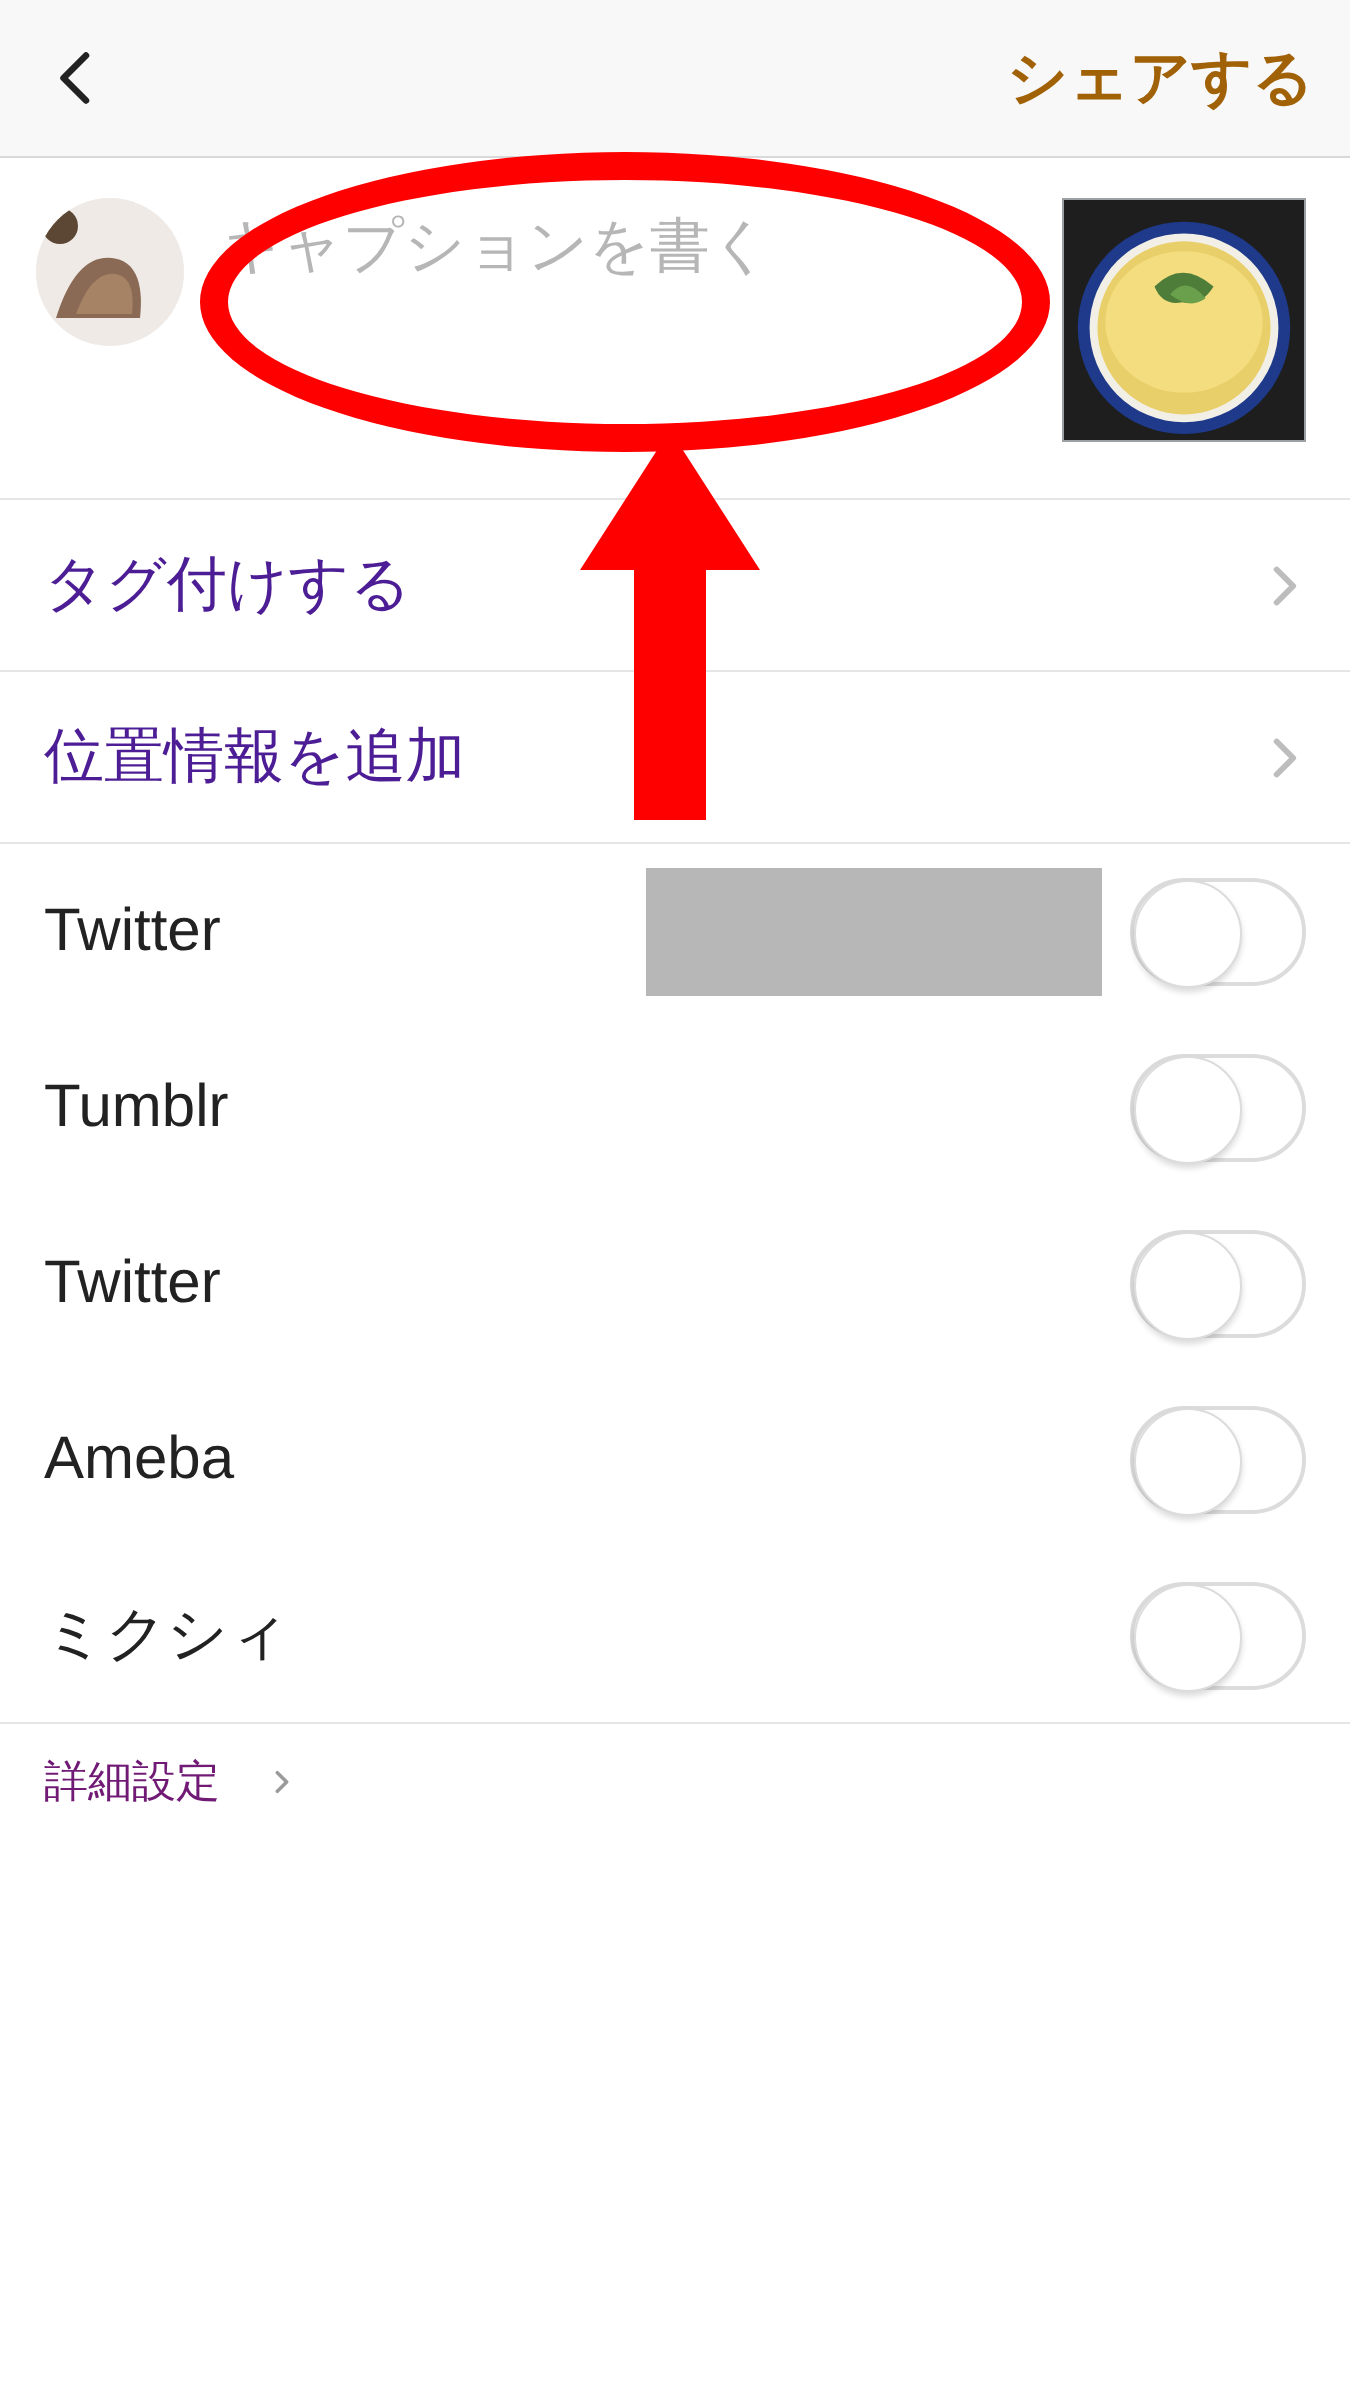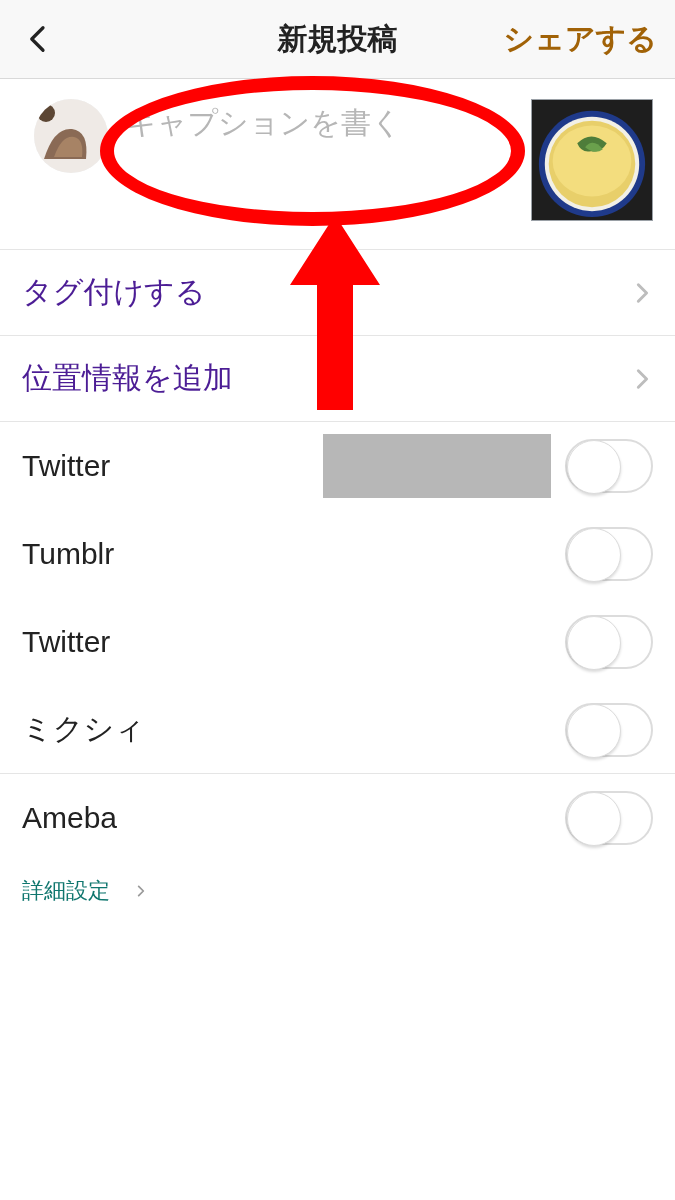--- a/index.html
+++ b/index.html
@@ -6,21 +6,21 @@
   html, body { width: 675px; height: 1200px; font-family: -apple-system, "Helvetica Neue", Arial, sans-serif; background: #fff; color: #222; }
   .screen { width: 675px; height: 1200px; position: relative; overflow: hidden; }
 
   
   .header { height: 79px; background: #f8f8f8; border-bottom: 1px solid #d9d9d9; display: flex; align-items: center; justify-content: space-between; padding: 0 18px; position: relative; }
   .back-btn { width: 40px; height: 40px; display: flex; align-items: center; justify-content: center; cursor: pointer; }
   .header-title { font-size: 30px; font-weight: 700; position: absolute; left: 50%; transform: translateX(-50%); }
   .share-btn { font-size: 30px; font-weight: 600; color: #a16207; cursor: pointer; }
 
   
-  .caption-row { display: flex; align-items: flex-start; padding: 20px 22px 28px 34px; border-bottom: 1.5px solid #e5e5e5; position: relative; min-height: 170px; }
+  .caption-row { display: flex; align-items: flex-start; padding: 20px 22px 28px 18px; border-bottom: 1.5px solid #e5e5e5; position: relative; min-height: 170px; }
   .avatar { width: 74px; height: 74px; border-radius: 50%; overflow: hidden; flex: none; background: #eee; position: relative; }
   .avatar svg { width: 100%; height: 100%; display: block; }
   .caption-wrap { flex: 1; padding: 4px 14px 0 18px; position: relative; }
   .caption-placeholder { font-size: 30px; color: #b6b6b6; }
   .thumb { width: 122px; height: 122px; flex: none; background: #222; position: relative; overflow: hidden; border: 1px solid #9aa0a6; }
   .thumb svg { width: 100%; height: 100%; display: block; }
 
   
   .ring { position: absolute; left: 100px; top: 76px; width: 425px; height: 150px; border: 14px solid #ff0000; border-radius: 50%/50%; pointer-events: none; z-index: 20; }
   .arrow { position: absolute; left: 290px; top: 215px; width: 90px; height: 195px; pointer-events: none; z-index: 20; }
@@ -34,36 +34,35 @@
   
   .share-list { border-top: none; }
   .share-row { display: flex; align-items: center; justify-content: space-between; padding: 0 22px; height: 88px; }
   .share-label { font-size: 30px; color: #222; }
   .mask { width: 228px; height: 64px; background: #b7b7b7; }
   .toggle { width: 88px; height: 54px; border-radius: 30px; border: 2.5px solid #dcdcdc; background: #fff; position: relative; cursor: pointer; }
   .toggle .knob { position: absolute; left: 0; top: -1px; width: 54px; height: 54px; border-radius: 50%; background: #fff; border: 1px solid #dcdcdc; box-shadow: 0 2px 3px rgba(0,0,0,0.15); }
   .share-bottom-border { border-bottom: 1.5px solid #e5e5e5; }
 
   
-  .adv { display: flex; align-items: center; gap: 24px; padding: 14px 22px; color: #0f766e; font-size: 22px; cursor: pointer; }
+  .adv { display: flex; align-items: center; gap: 24px; padding: 14px 22px; color: #701a75; font-size: 22px; cursor: pointer; }
   .adv .chev-small { width: 14px; height: 14px; }
 
 </style>
 </head>
 <body>
 
 <div class="screen">
 
   <div class="header">
     <div class="back-btn">
       <svg viewBox="0 0 24 24" width="30" height="30">
         <path d="M16 3 L7 12 L16 21" stroke="#222" stroke-width="2.6" fill="none" stroke-linecap="round" stroke-linejoin="round"></path>
       </svg>
     </div>
-    <div class="header-title">新規投稿</div>
     <div class="share-btn">シェアする</div>
   </div>
 
   <div class="caption-row">
     <div class="avatar">
       <svg viewBox="0 0 74 74">
         <rect width="74" height="74" fill="#f2f2f2"></rect>
         <circle cx="37" cy="37" r="37" fill="#efeae6"></circle>
         <path d="M10 60 Q20 28 38 30 Q55 32 52 60 Z" fill="#8a6a55"></path>
         <path d="M20 58 Q28 36 40 38 Q50 40 48 58 Z" fill="#a78365"></path>
@@ -126,29 +125,29 @@
         </div>
     </div>
 
     <div class="share-row">
       <div class="share-label">Twitter</div>
       <div class="toggle">
           <div class="knob"></div>
         </div>
     </div>
 
-    <div class="share-row share-bottom-border">
-      <div class="share-label">ミクシィ</div>
+    <div class="share-row">
+      <div class="share-label">Ameba</div>
       <div class="toggle">
           <div class="knob"></div>
         </div>
     </div>
 
-    <div class="share-row">
-      <div class="share-label">Ameba</div>
+    <div class="share-row share-bottom-border">
+      <div class="share-label">ミクシィ</div>
       <div class="toggle">
           <div class="knob"></div>
         </div>
     </div>
 
   </div>
 
   <div class="adv">
     <span>詳細設定</span>
     <svg class="chev-small" viewBox="0 0 24 24">

